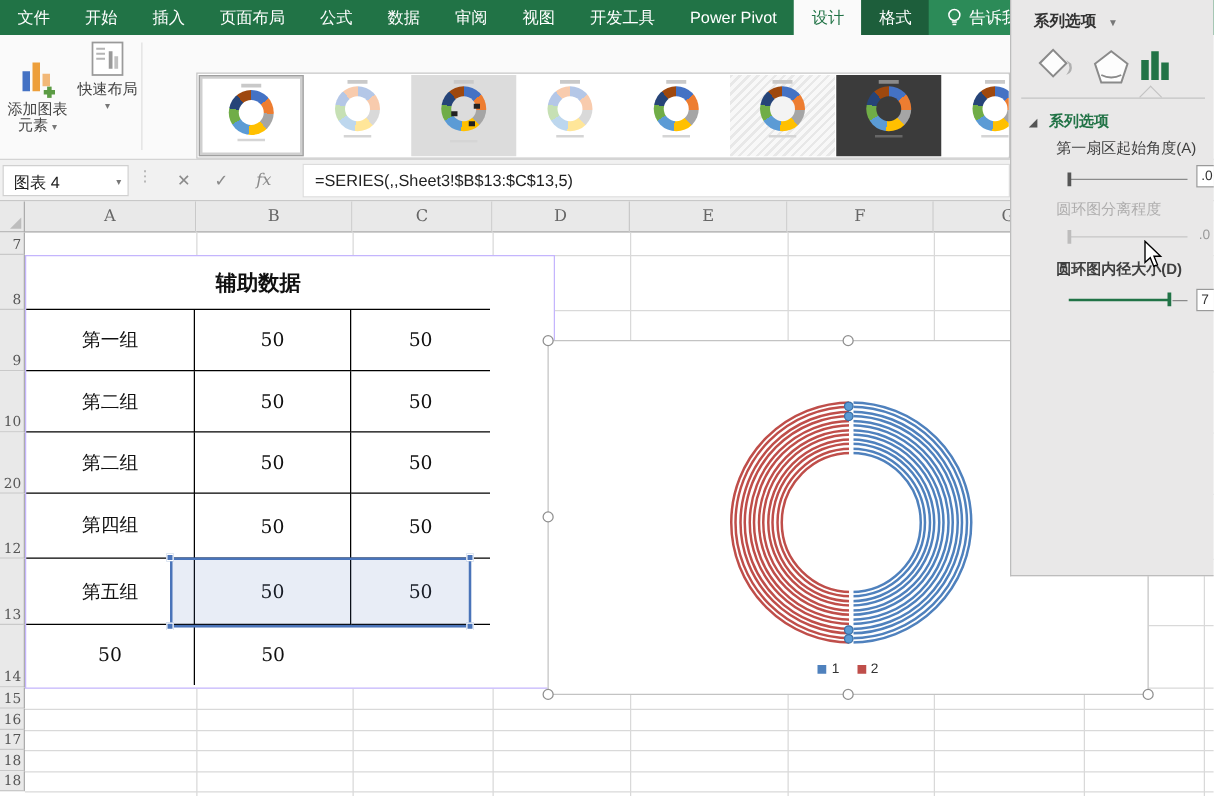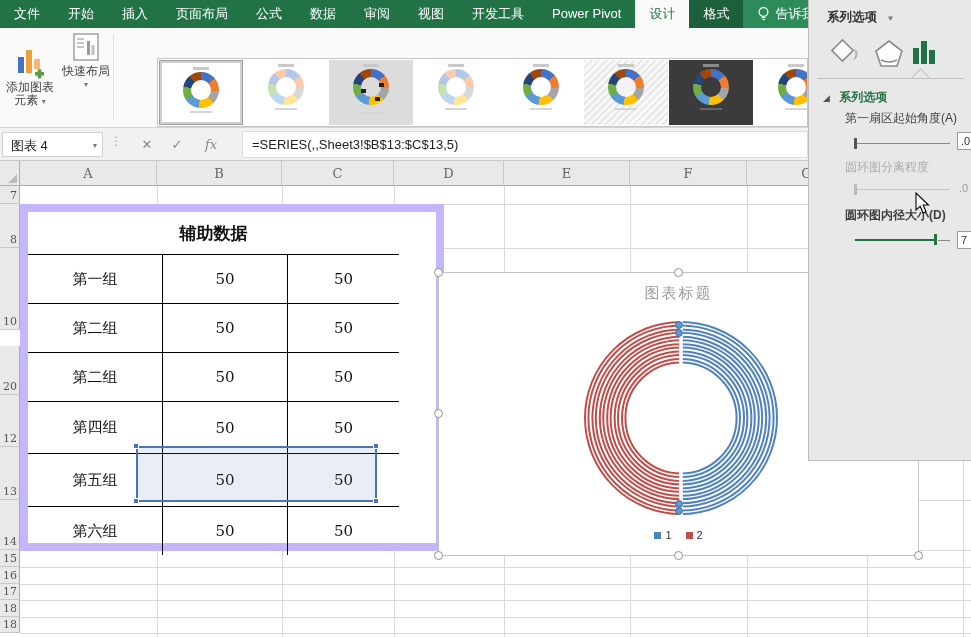--- a/index.html
+++ b/index.html
@@ -70,21 +70,21 @@
     border-bottom:1px solid #acacac; text-align:center; font-family:"DejaVu Serif", serif;
     font-size:13px; color:#666; line-height:25px; }
   .rowhdr { position:absolute; left:0; width:20px; background:#e9e9e9; border-right:1px solid #acacac;
     border-bottom:1px solid #c9c9c9; font-family:"DejaVu Serif", serif; font-size:11px;
     color:#555; display:flex; align-items:flex-end; justify-content:flex-end; padding:0 2px 1px 0; }
   .gl-v { position:absolute; width:1px; background:#d9d9d9; top:25px; height:451px; }
   .gl-h { position:absolute; height:1px; background:#d9d9d9; left:20px; width:951px; }
 
   
   #xtable { position:absolute; left:20px; top:43px; width:424px; height:347px;
-    border:8px solid #c4b5fd; display:grid; background:#fff;
+    border:1px solid #c4b5fd; display:grid; background:#fff;
     grid-template-columns:135px 125px 111px; grid-template-rows:43px 49px 49px 49px 52px 53px 48px;
     font-family:"DejaVu Serif", serif; }
   #xtable .c { border-right:1px solid #000; border-bottom:1px solid #000; display:flex;
     align-items:center; justify-content:center; font-size:15px; color:#111; }
   #xtable .c.last { border-right:none; } #xtable .c.bot { border-bottom:none; }
   #xtable .title { grid-column:1 / span 3; font-weight:bold; font-size:17px; }
 
   
   #rangehl { position:absolute; left:136px; top:285px; width:241px; height:56px;
     background:rgba(78,113,183,0.13); border:2px solid #4a74b9; z-index:2; pointer-events:none; }
@@ -268,21 +268,21 @@
     <div class="colhdr" style="left:157px;width:125px;">B</div>
     <div class="colhdr" style="left:282px;width:112px;">C</div>
     <div class="colhdr" style="left:394px;width:110px;">D</div>
     <div class="colhdr" style="left:504px;width:126px;">E</div>
     <div class="colhdr" style="left:630px;width:117px;">F</div>
     <div class="colhdr" style="left:747px;width:120px;">G</div>
 
     <div class="rowhdr" style="top:25px;height:18px;">7</div>
     <div class="rowhdr" style="top:43px;height:44px;">8</div>
     <div class="rowhdr" style="top:87px;height:49px;">9</div>
-    <div class="rowhdr" style="top:120px;height:49px;">10</div>
+    <div class="rowhdr" style="top:136px;height:49px;">10</div>
     <div class="rowhdr" style="top:185px;height:49px;">20</div>
     <div class="rowhdr" style="top:234px;height:52px;">12</div>
     <div class="rowhdr" style="top:286px;height:53px;">13</div>
     <div class="rowhdr" style="top:339px;height:50px;">14</div>
     <div class="rowhdr" style="top:389px;height:17px;">15</div>
     <div class="rowhdr" style="top:406px;height:17px;">16</div>
     <div class="rowhdr" style="top:423px;height:16px;">17</div>
     <div class="rowhdr" style="top:439px;height:17px;">18</div>
     <div class="rowhdr" style="top:456px;height:16px;">18</div>
 
@@ -318,34 +318,32 @@
       <div class="c last">50</div>
       <div class="c">第二组</div>
       <div class="c">50</div>
       <div class="c last">50</div>
       <div class="c">第四组</div>
       <div class="c">50</div>
       <div class="c last">50</div>
       <div class="c">第五组</div>
       <div class="c">50</div>
       <div class="c last">50</div>
-      <div class="c bot">第六组</div>
       <div class="c bot">50</div>
       <div class="c last bot">50</div>
     </div>
 
     <div id="rangehl"></div>
     <div class="rh" style="left:133px;top:282px;"></div>
     <div class="rh" style="left:373px;top:282px;"></div>
     <div class="rh" style="left:133px;top:337px;"></div>
     <div class="rh" style="left:373px;top:337px;"></div>
   </div>
 
   <div id="chart">
-    <div id="chart-title">图表标题</div>
     <svg width="481" height="284" viewBox="0 0 481 284">
         <path d="M 242 49 A 96 96 0 0 1 242 241" fill="none" stroke="#4f81bd" stroke-width="2"></path>
         <path d="M 242 49 A 96 96 0 0 0 242 241" fill="none" stroke="#bf4e4a" stroke-width="2"></path>
         <path d="M 242 52.400000000000006 A 92.6 92.6 0 0 1 242 237.6" fill="none" stroke="#4f81bd" stroke-width="2"></path>
         <path d="M 242 52.400000000000006 A 92.6 92.6 0 0 0 242 237.6" fill="none" stroke="#bf4e4a" stroke-width="2"></path>
         <path d="M 242 56.400000000000006 A 88.6 88.6 0 0 1 242 233.6" fill="none" stroke="#4f81bd" stroke-width="2"></path>
         <path d="M 242 56.400000000000006 A 88.6 88.6 0 0 0 242 233.6" fill="none" stroke="#bf4e4a" stroke-width="2"></path>
         <path d="M 242 59.80000000000001 A 85.19999999999999 85.19999999999999 0 0 1 242 230.2" fill="none" stroke="#4f81bd" stroke-width="2"></path>
         <path d="M 242 59.80000000000001 A 85.19999999999999 85.19999999999999 0 0 0 242 230.2" fill="none" stroke="#bf4e4a" stroke-width="2"></path>
         <path d="M 242 63.8 A 81.2 81.2 0 0 1 242 226.2" fill="none" stroke="#4f81bd" stroke-width="2"></path>

